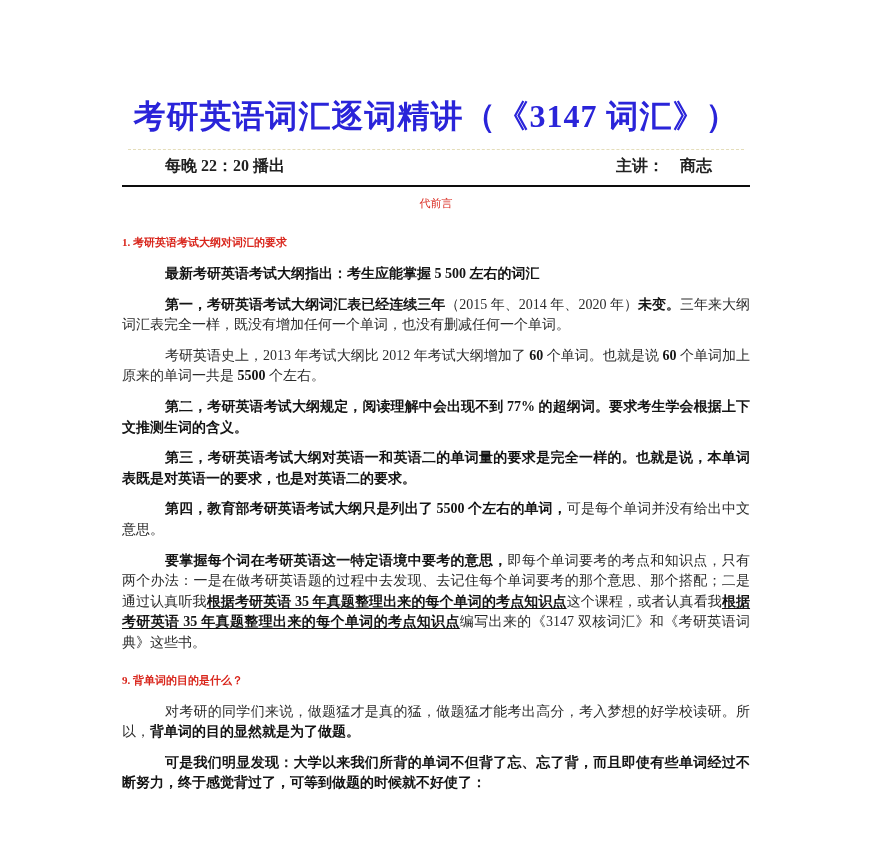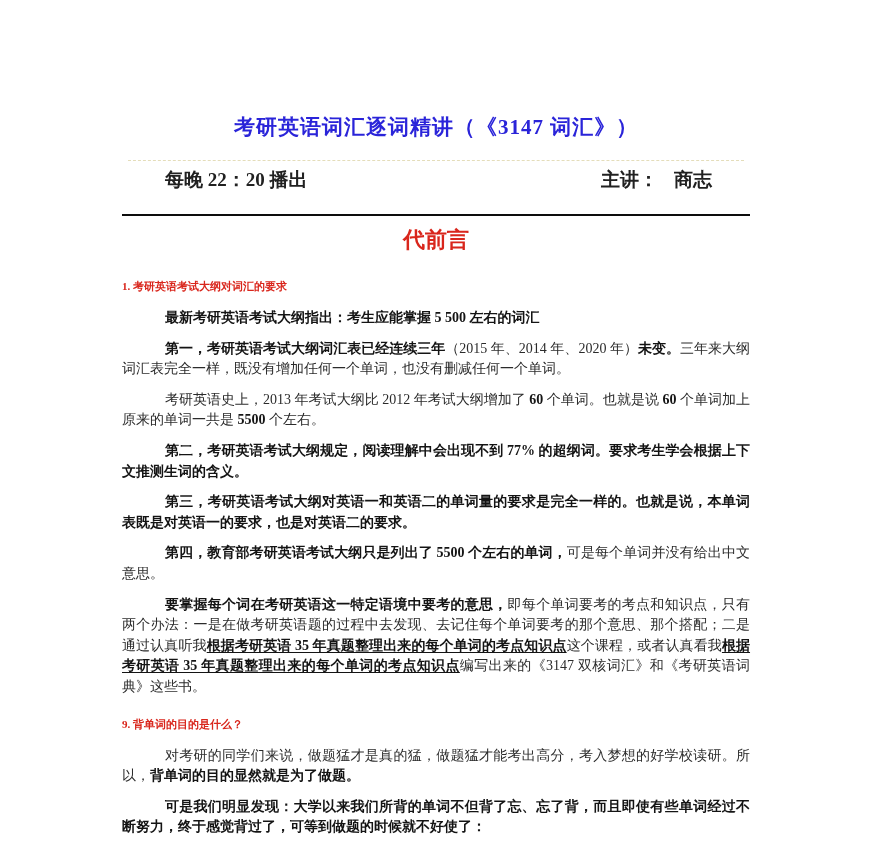--- a/index.html
+++ b/index.html
@@ -15,54 +15,54 @@
     color: var(--text, #212121);
   }
   .page {
     padding-top: 96px;
   }
   .content {
     margin-left: 122px;
     width: 628px;
   }
   .doc-title {
-    margin: 12px 0 14px 0;
+    margin: 1px 0 14px 0;
     text-align: center;
-    font-size: 21px;
+    font-size: 32px;
     font-weight: bold;
     letter-spacing: 1px;
     color: var(--blue, #2a24d9);
     line-height: 38px;
   }
   .title-divider {
     border: 0;
     border-top: 1px dashed #d9cf9e;
     opacity: 0.7;
     margin: 0 6px 2px 6px;
   }
   .meta-row {
     display: flex;
     align-items: flex-end;
-    font-size: 19px;
+    font-size: 16px;
     font-weight: bold;
-    padding: 4px 0 21px 0;
+    padding: 4px 0 8px 0;
     border-bottom: 2px solid #0d0d0d;
   }
   .meta-row .broadcast { padding-left: 43px; }
   .meta-row .lecturer {
     margin-left: auto;
     padding-right: 38px;
     display: flex;
   }
   .meta-row .lecturer-name { margin-left: 16px; }
   .subtitle {
     text-align: center;
     color: var(--red, #d9261c);
-    font-weight: bold;
-    font-size: 22px;
+    font-weight: normal;
+    font-size: 11px;
     margin: 9px 0 20px 0;
   }
   .sec-heading {
     color: var(--red, #d9261c);
     font-weight: bold;
     font-size: 11px;
     margin: 15px 0 11px 0;
     line-height: 22px;
   }
   .para {

